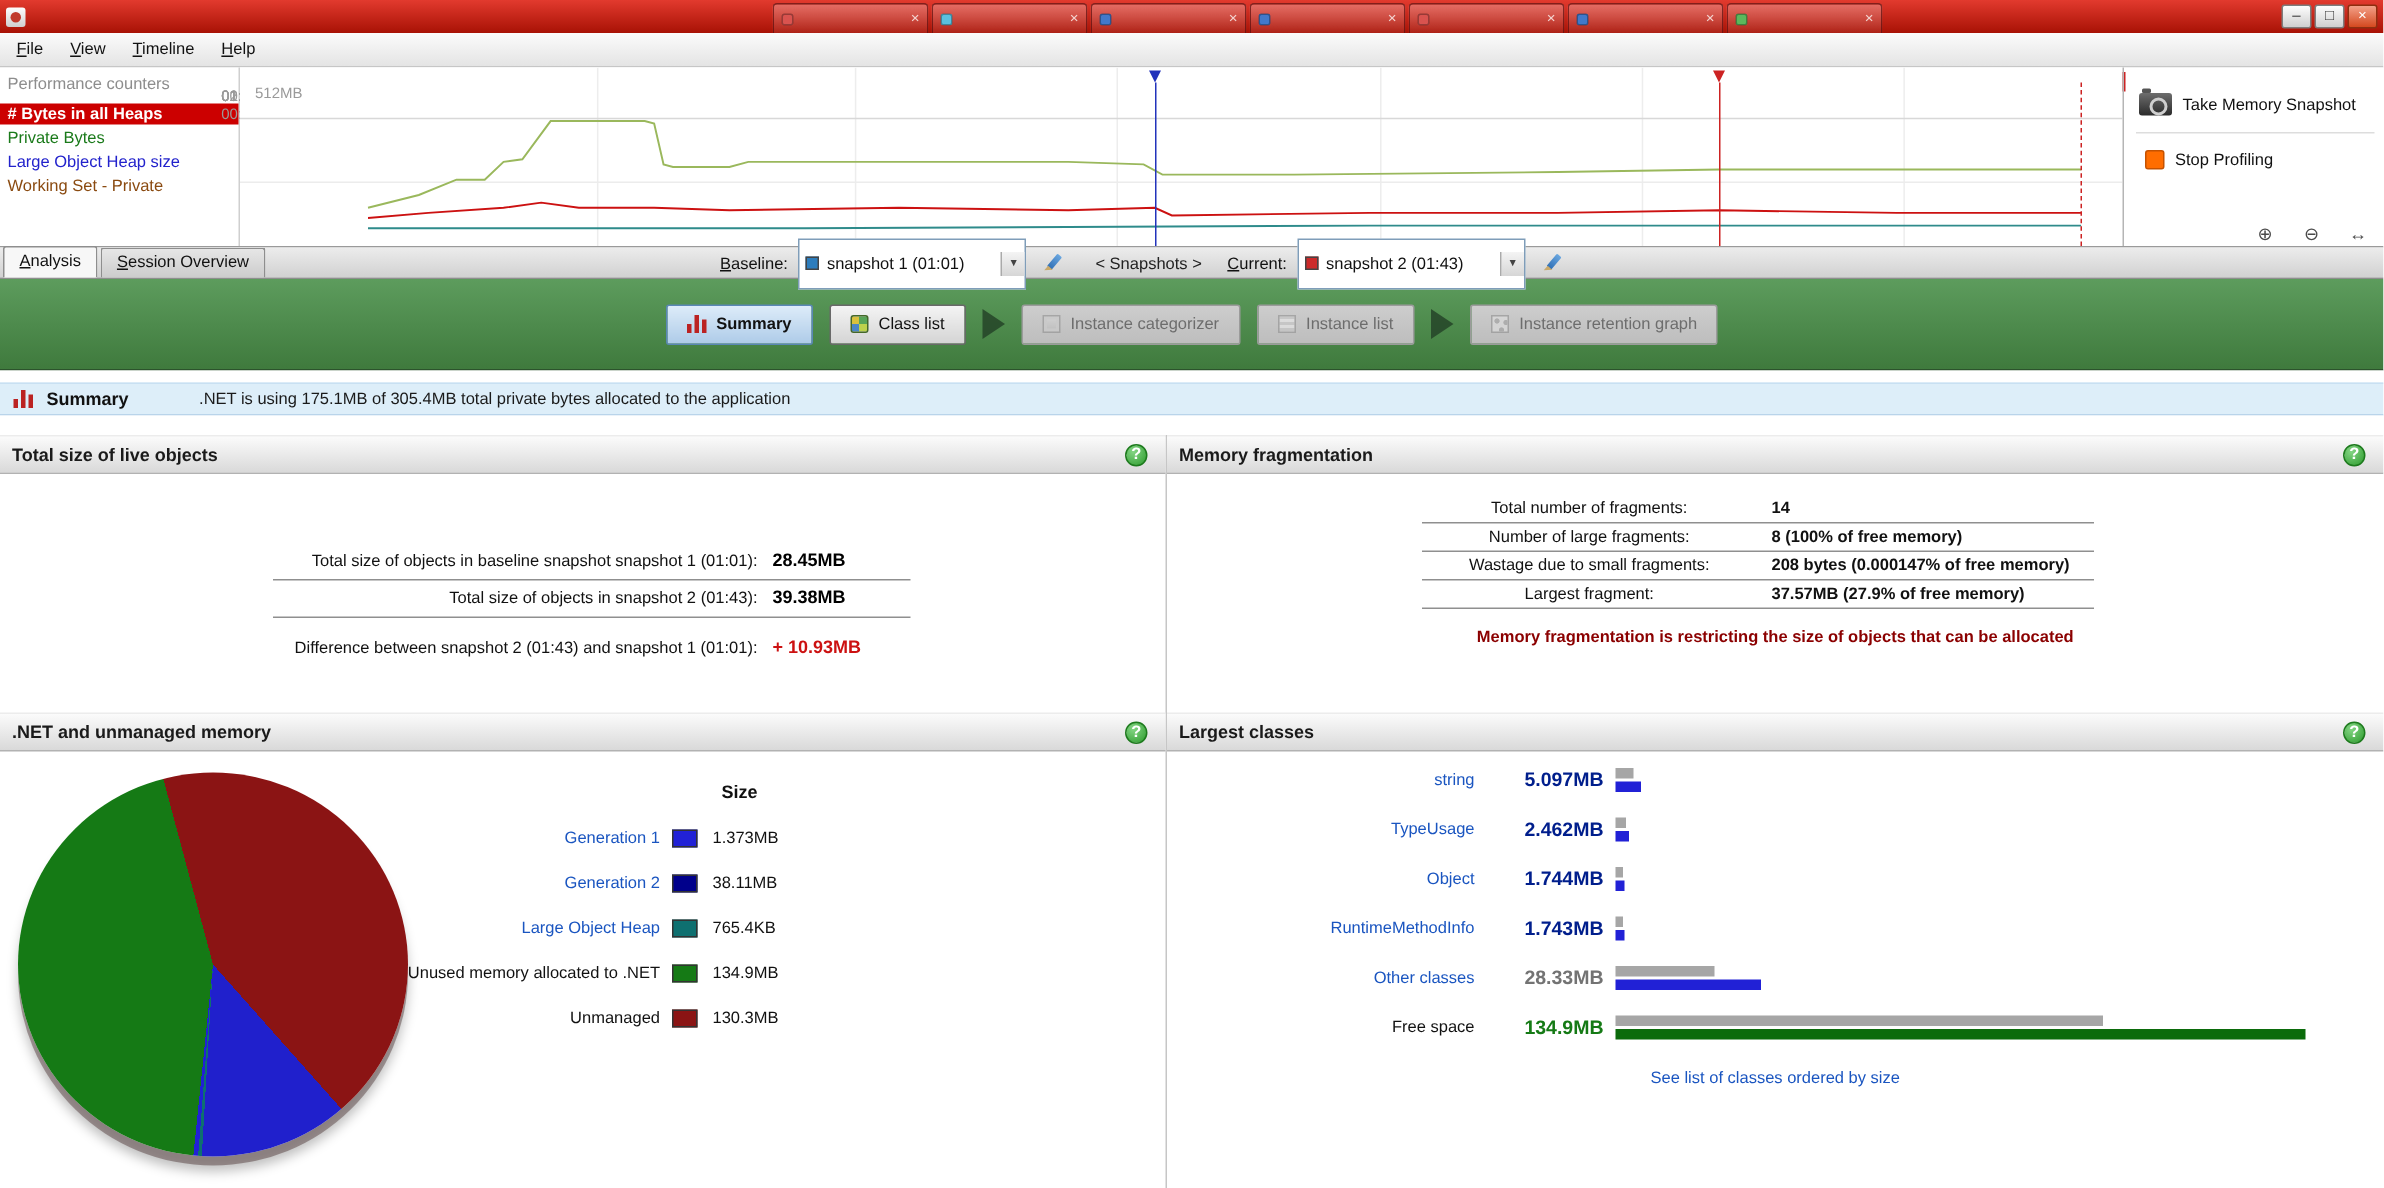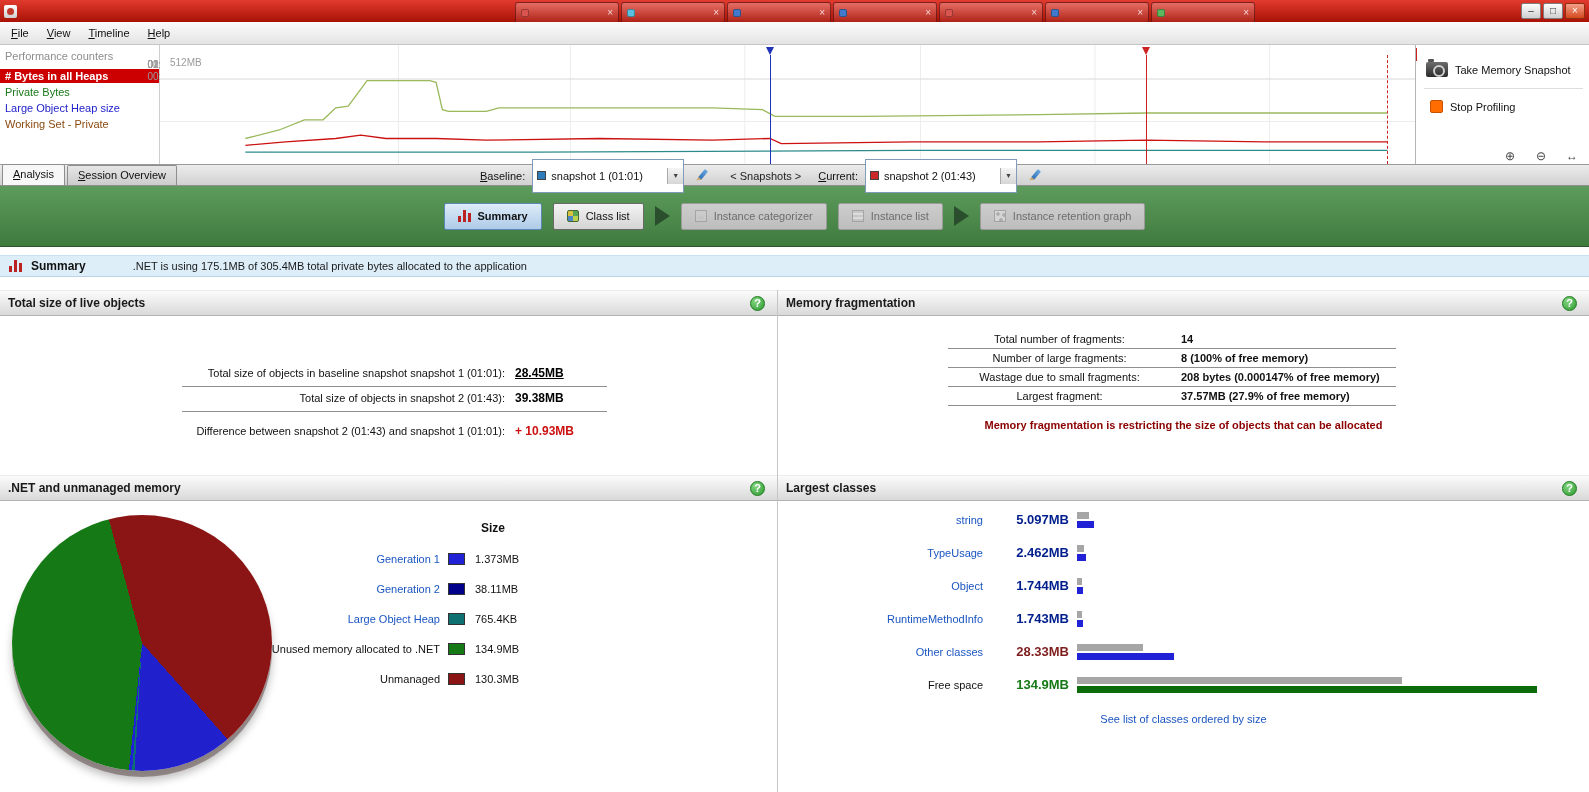--- a/index.html
+++ b/index.html
@@ -323,21 +323,21 @@
 <div class="content">
   <div class="col left">
     <div class="panel short">
       <div class="panel-header">
         <span>Total size of live objects</span>
         <span class="help">?</span>
       </div>
       <div class="panel-body lo-body">
           <div class="lo-row lined">
             <span class="lo-label">Total size of objects in baseline snapshot snapshot 1 (01:01):</span>
-            <span class="lo-value" style="color: rgb(0, 0, 0); text-decoration: underline;">28.45MB</span>
+            <span class="lo-value" style="color: rgb(0, 0, 0);">28.45MB</span>
           </div>
           <div class="lo-row lined">
             <span class="lo-label">Total size of objects in snapshot 2 (01:43):</span>
             <span class="lo-value" style="color: rgb(0, 0, 0);">39.38MB</span>
           </div>
           <div class="lo-row diff">
             <span class="lo-label">Difference between snapshot 2 (01:43) and snapshot 1 (01:01):</span>
             <span class="lo-value" style="color: rgb(204, 17, 17);">+ 10.93MB</span>
           </div>
         </div>
@@ -445,21 +445,21 @@
             <div class="lc-row">
               <span class="lc-label link">RuntimeMethodInfo</span>
               <span class="lc-val" style="color: rgb(0, 30, 140);">1.743MB</span>
               <span class="lc-bars">
                 <span class="bar base" style="width: 5px;"></span>
                 <span class="bar" style="width: 6px; background: rgb(33, 33, 214);"></span>
               </span>
             </div>
             <div class="lc-row">
               <span class="lc-label link">Other classes</span>
-              <span class="lc-val" style="color: #7f1d1d;">28.33MB</span>
+              <span class="lc-val" style="color: #737373;">28.33MB</span>
               <span class="lc-bars">
                 <span class="bar base" style="width: 66px;"></span>
                 <span class="bar" style="width: 97px; background: rgb(33, 33, 214);"></span>
               </span>
             </div>
             <div class="lc-row">
               <span class="lc-label">Free space</span>
               <span class="lc-val" style="color: rgb(21, 122, 21);">134.9MB</span>
               <span class="lc-bars">
                 <span class="bar base" style="width: 325px;"></span>

